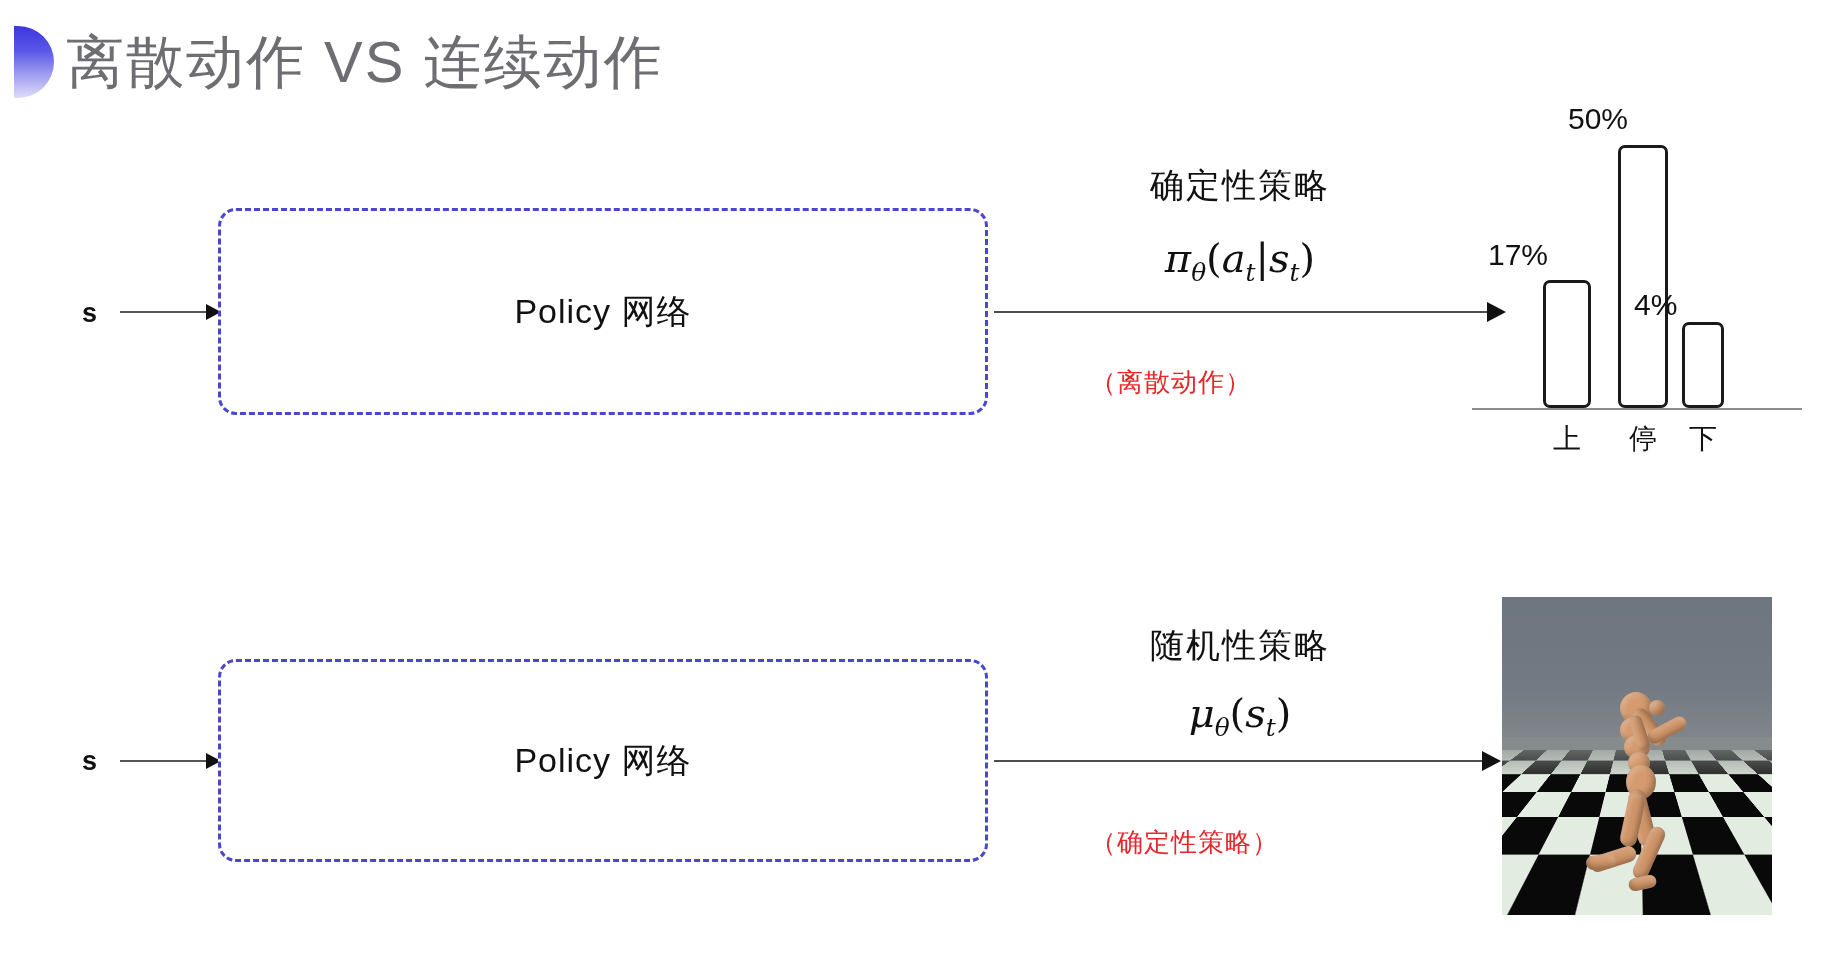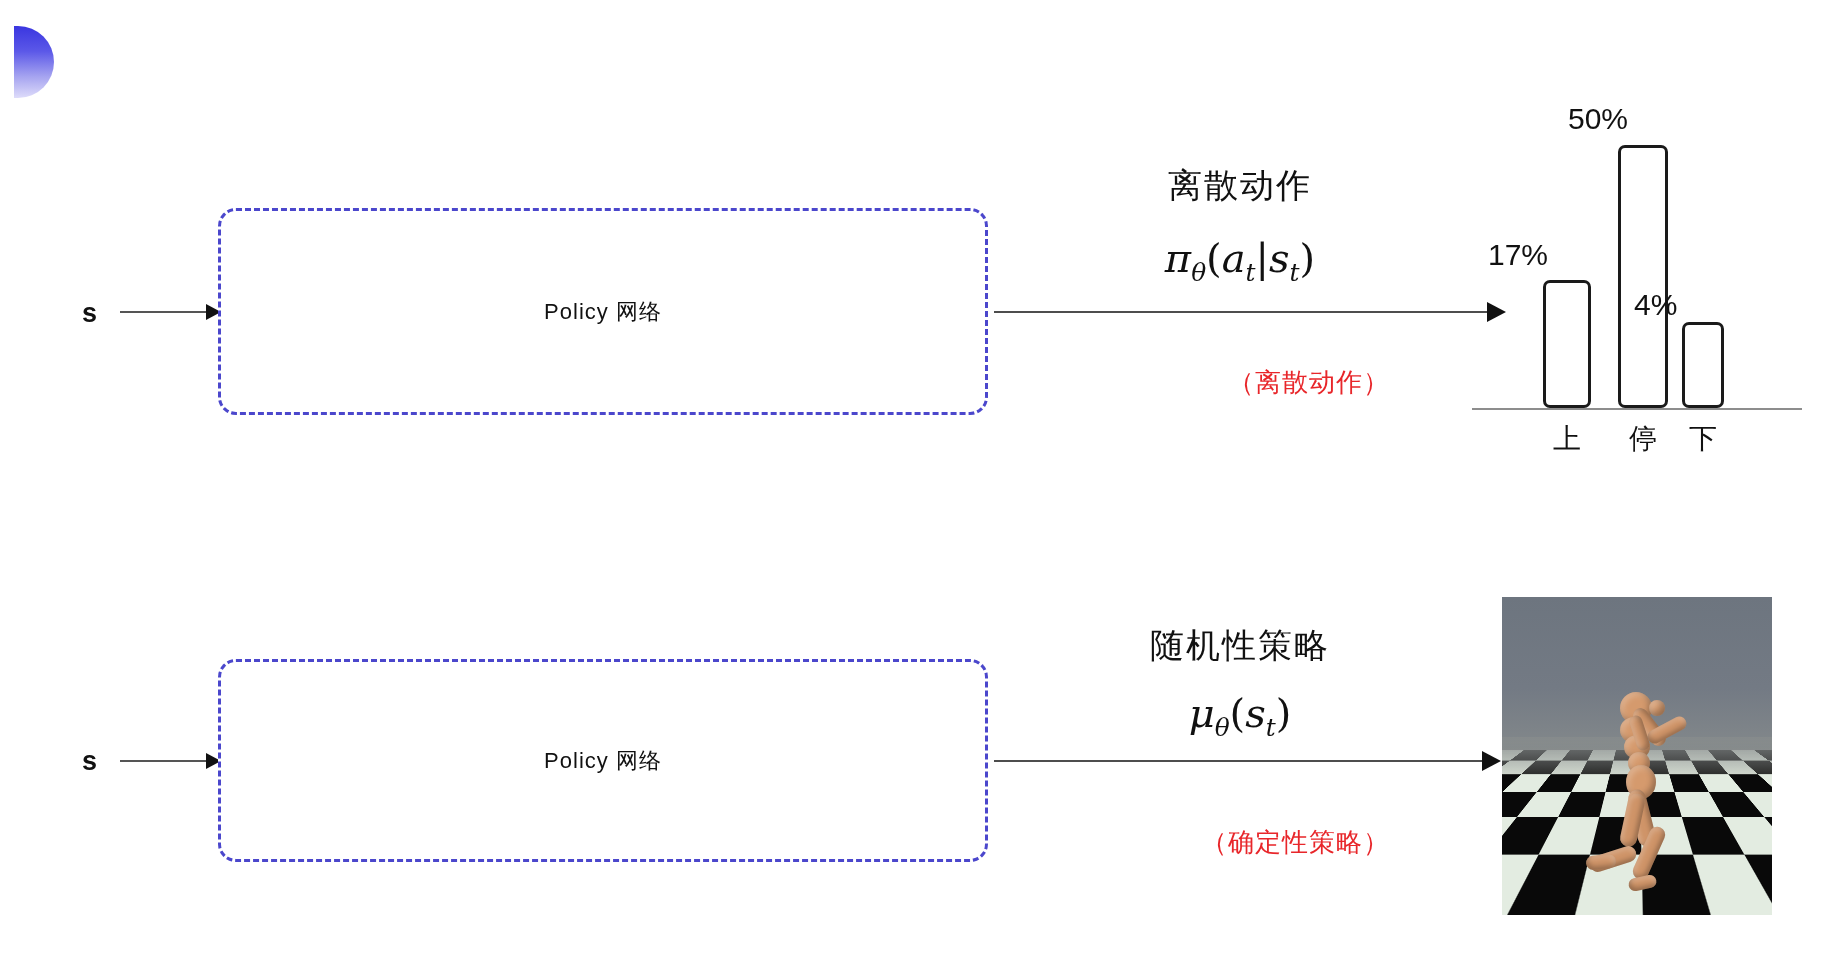--- a/index.html
+++ b/index.html
@@ -74,21 +74,21 @@
     position: absolute;
     border: 3px dashed #4b47cc;
     border-radius: 18px;
     background: #ffffff;
     box-sizing: border-box;
     display: flex;
     align-items: center;
     justify-content: center;
   }
   .policy-box-label {
-    font-size: 22px;
+    font-size: 34px;
     color: #111;
     letter-spacing: 1px;
     white-space: nowrap;
   }
 
   
   .out-arrow {
     position: absolute;
     height: 2px;
     background: #4d4d4d;
@@ -127,21 +127,21 @@
     vertical-align: sub;
     font-style: italic;
   }
   .ann-formula .paren { font-style: normal; }
   .ann-note {
     position: absolute;
     font-size: 26px;
     color: #e8262a;
     letter-spacing: 1px;
     white-space: nowrap;
-    text-align: right;
+    text-align: left;
   }
 
   
   .chart { position: absolute; }
   .chart-axis {
     position: absolute;
     left: 0;
     height: 2px;
     background: #8d8d8d;
   }
@@ -211,33 +211,34 @@
     border-radius: 50%;
     box-shadow: inset -3px -3px 6px rgba(0,0,0,0.3), inset 3px 3px 6px rgba(255,255,255,0.25);
   }
 </style>
 </head>
 <body>
 
 <div id="slide">
 
   <div class="title-bullet"></div>
+  <div class="slide-title">离散动作 VS 连续动作</div>
 
   <div class="row">
 
     <div class="s-label" style="left:82px; top:300px;">s</div>
     <div class="in-arrow" style="left:120px; top:311px; width:100px;"></div>
 
     <div class="policy-box" style="left:218px; top:208px; width:770px; height:207px;">
       <span class="policy-box-label">Policy 网络</span>
     </div>
 
     <div class="out-arrow" style="left:994px; top:311px; width:510px;"></div>
 
-    <div class="ann-title" style="left:1090px; top:163px; width:300px;">离散动作</div>
+    <div class="ann-title" style="left:1090px; top:163px; width:300px;">确定性策略</div>
 
     <div class="ann-formula" style="left:1090px; top:235px; width:300px;">
       <span>π</span><span class="sub">θ</span><span class="paren">(</span><span>a</span><span class="sub">t</span><span class="paren">|</span><span>s</span><span class="sub">t</span><span class="paren">)</span>
     </div>
 
     <div class="ann-note" style="left:1090px; top:365px; width:300px;">（离散动作）</div>
 
     <div class="chart" style="left:1472px; top:110px; width:340px; height:300px;">
 
       <div class="bar-value" style="left:16px; top:128px; width:100px;">17%</div>

